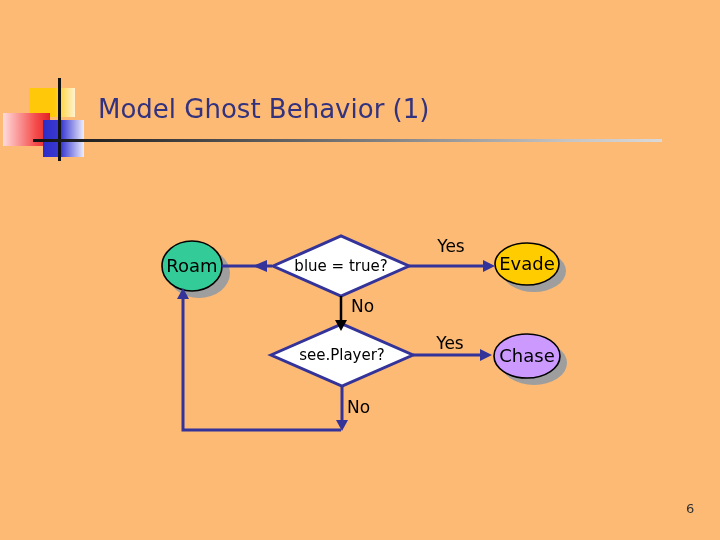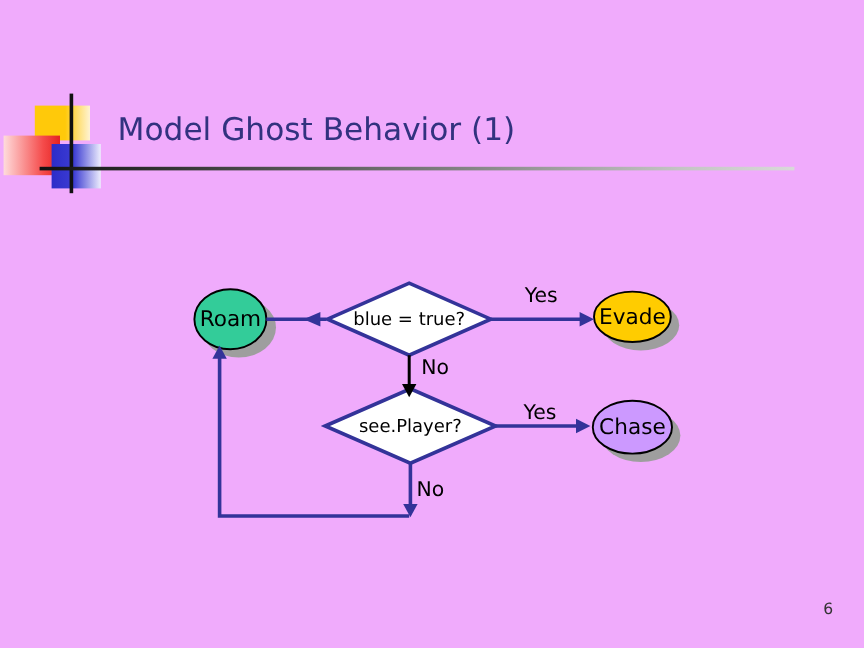--- a/index.html
+++ b/index.html
@@ -1,17 +1,17 @@
 <!DOCTYPE html>
 <html><head>
 <meta charset="utf-8">
 <style>
   html,body{margin:0;padding:0;background:#fff;}
   .slide{
-    position:relative;width:720px;height:540px;background:#f0abfc;
+    position:relative;width:720px;height:540px;background:#fdba74;
     overflow:hidden;font-family:"DejaVu Sans","Liberation Sans",sans-serif;
   }
   
   .logo-sq{position:absolute;}
   .logo-yellow{left:29px;top:88px;width:46px;height:29px;
     background:linear-gradient(90deg,#FFC90A 0%,#FFC90A 55%,#FFF3D2 100%);}
   .logo-red{left:3px;top:113px;width:47px;height:33px;
     background:linear-gradient(90deg,#FFDCDC 0%,#F54B4B 70%,#E42222 100%);}
   .logo-blue{left:43px;top:120px;width:41px;height:37px;
     background:linear-gradient(90deg,#2C2CC9 0%,#3C3CD2 45%,#EDEDFD 100%);}

